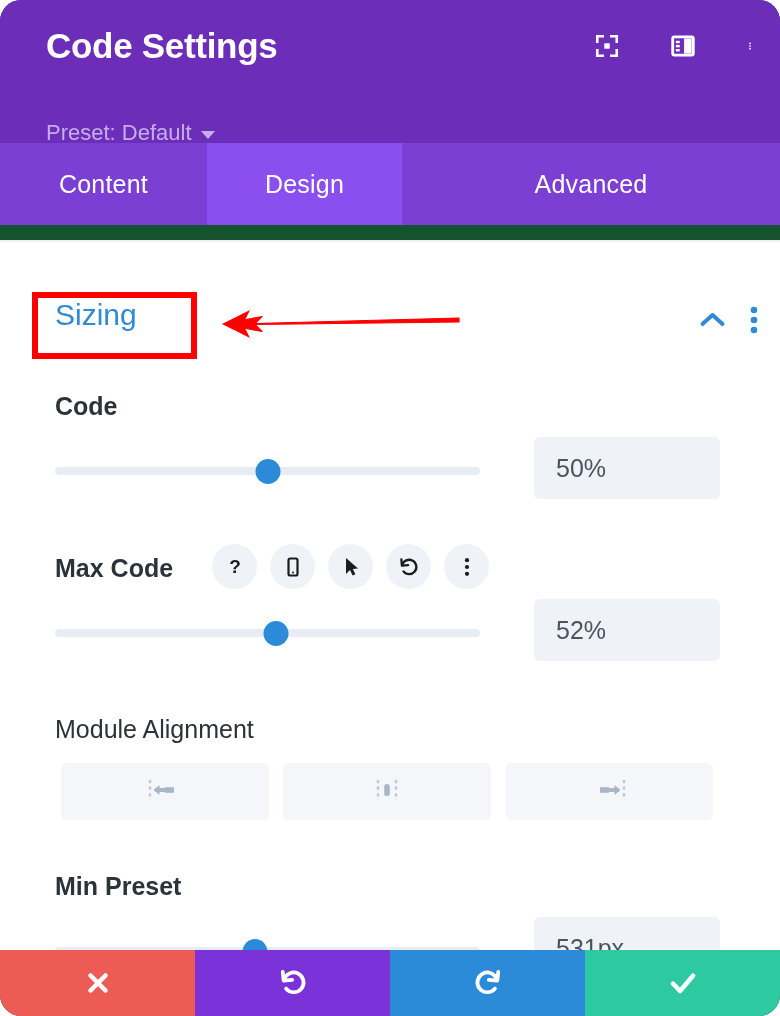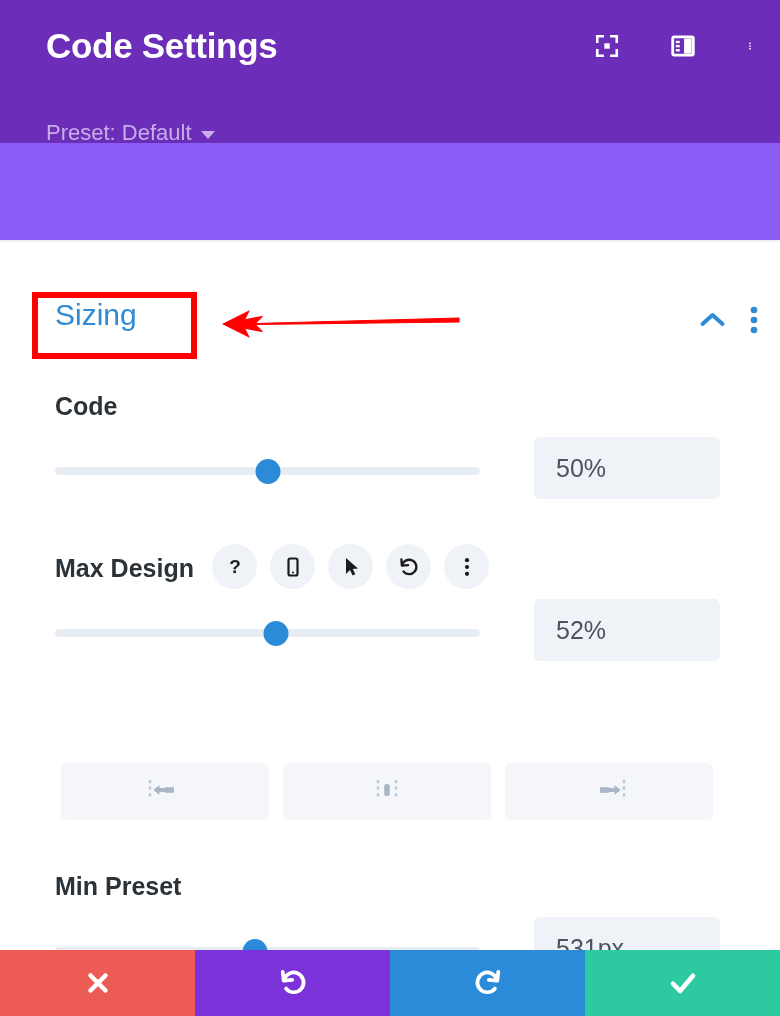--- a/index.html
+++ b/index.html
@@ -9,21 +9,22 @@
     overflow: hidden;
     background: #ffffff;
     font-family: "Liberation Sans", sans-serif;
   }
 
   #app {
     position: relative;
     width: 780px;
     height: 1016px;
     overflow: hidden;
-    background: #8b5cf6;
+    background: #14532d;
+    border-radius: 21px;
   }
 
   
   .header {
     position: absolute;
     left: 0; top: 0;
     width: 780px; height: 143px;
     background: #6C2EB9;
   }
   .header-title {
@@ -278,20 +279,25 @@
       <span>
         <svg class="hicon" viewBox="0 0 24 24" style="width:8px;height:28px;">
           <circle cx="12" cy="4" r="2.6" fill="#ffffff"></circle>
           <circle cx="12" cy="12" r="2.6" fill="#ffffff"></circle>
           <circle cx="12" cy="20" r="2.6" fill="#ffffff"></circle>
         </svg>
       </span>
     </div>
   </div>
 
+  <div class="tabbar">
+    <div class="tab tab-content">Content</div>
+    <div class="tab tab-design">Design</div>
+    <div class="tab tab-advanced">Advanced</div>
+  </div>
   <div class="tab-divider"></div>
 
   <div class="content">
 
     <div class="section-head">
       <div class="section-title">Sizing</div>
       <div class="section-tools">
         <span>
           <svg class="chev" viewBox="0 0 27 20" fill="none" stroke="#2F8BD5" stroke-width="4" stroke-linecap="round" stroke-linejoin="round">
             <path d="M3.5 14 L13.5 5 L23.5 14"></path>
@@ -309,21 +315,21 @@
 
     <div class="field-label" style="left:55px; top:150px;">Code</div>
 
     <div class="slider" style="left:55px; top:217px; width:425px;">
       <div class="slider-track"></div>
       <div class="slider-thumb" id="thumb-width" style="left: 50%;"></div>
     </div>
 
     <div class="valuebox" style="left:534px; top:195px;">50%</div>
 
-    <div class="field-label" style="left:55px; top:312px;">Max Design</div>
+    <div class="field-label" style="left:55px; top:312px;">Max Code</div>
 
     <div class="icon-row" style="left:212px; top:302px;">
       <span class="icon-pill">
         <svg viewBox="0 0 24 24" width="24" height="24">
           <text x="12" y="17.5" text-anchor="middle" font-family="Liberation Sans, sans-serif" font-size="19" font-weight="700" fill="#1C1C1C">?</text>
         </svg>
       </span>
       <span class="icon-pill">
         <svg viewBox="0 0 24 24" width="24" height="24">
           <rect x="7.5" y="3.5" width="9" height="17" rx="1.8" fill="none" stroke="#1C1C1C" stroke-width="2.2"></rect>
@@ -350,20 +356,21 @@
       </span>
     </div>
 
     <div class="slider" style="left:55px; top:379px; width:425px;">
       <div class="slider-track"></div>
       <div class="slider-thumb" id="thumb-maxwidth" style="left: 52%;"></div>
     </div>
 
     <div class="valuebox" style="left:534px; top:357px;">52%</div>
 
+    <div class="field-label-reg" style="left:55px; top:473px;">Module Alignment</div>
 
     <div class="align-row" style="left:61px; top:521px;">
       <div class="align-btn">
         <span>
           <svg viewBox="0 0 40 28" width="40" height="28">
             <line x1="5" y1="4" x2="5" y2="24" stroke="#BCC7D6" stroke-width="2.4" stroke-dasharray="3.2 3.4"></line>
             <path d="M22 14 L10 14" stroke="#A9B6C8" stroke-width="4" stroke-linecap="butt"></path>
             <path d="M14.5 9 L8.5 14 L14.5 19 Z" fill="#A9B6C8"></path>
             <rect x="20" y="11.2" width="9" height="5.6" fill="#A9B6C8"></rect>
           </svg>

